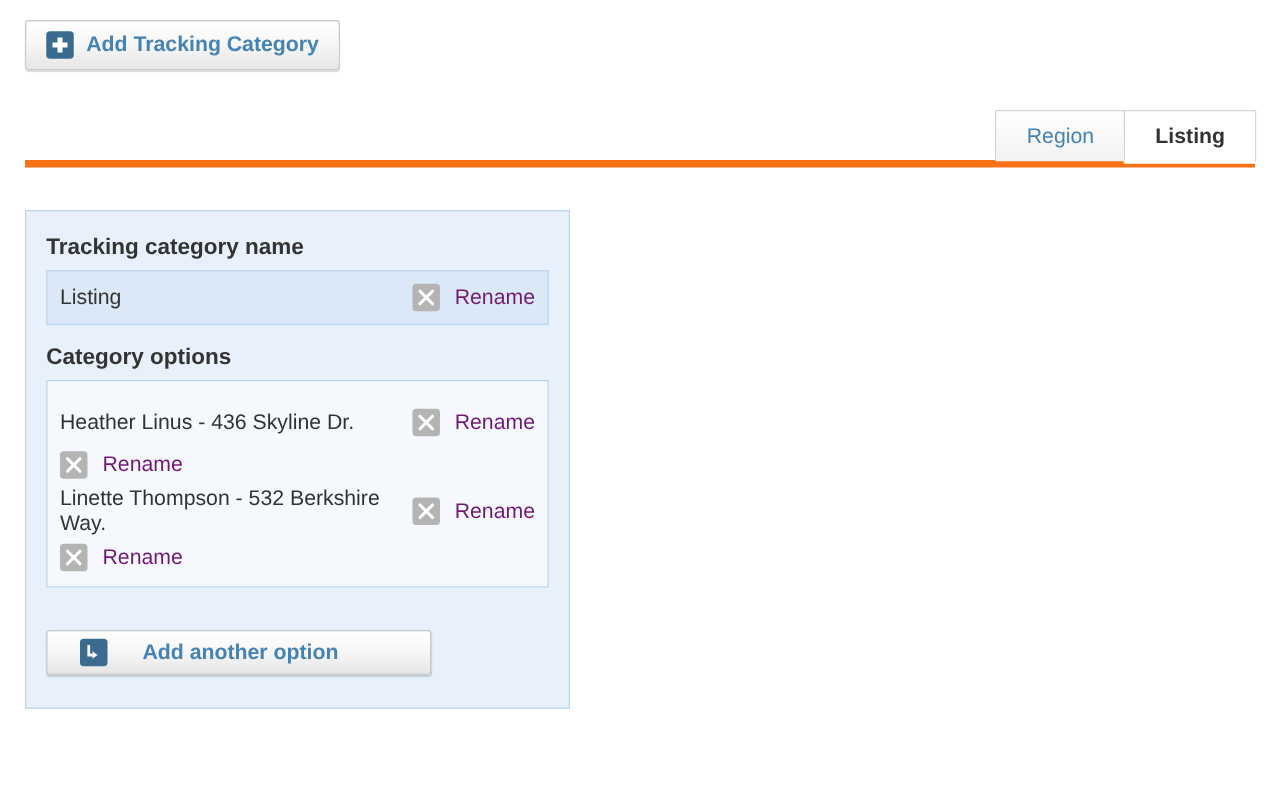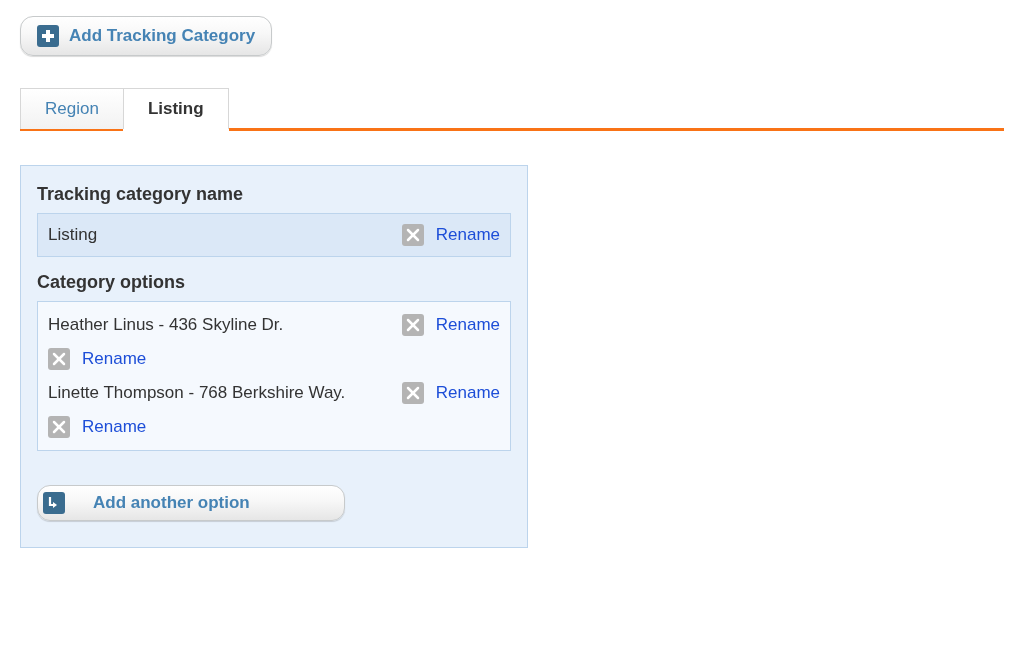--- a/index.html
+++ b/index.html
@@ -13,21 +13,21 @@
     width: 1024px;
   }
 
   
   .btn {
     display: inline-flex;
     align-items: center;
     gap: 10px;
     padding: 8px 16px;
     border: 1px solid #c7cacb;
-    border-radius: 13px;
+    border-radius: 3px;
     background: linear-gradient(to bottom, #ffffff 0%, #f7f7f7 45%, #e6e6e6 100%);
     box-shadow: 0 1px 1px rgba(0,0,0,0.15);
     color: #4583b4;
     font-weight: 700;
     font-size: 17px;
     cursor: pointer;
     user-select: none;
   }
   .plus-icon, .arrow-icon {
     width: 22px; height: 22px;
@@ -44,21 +44,22 @@
   .plus-icon::before { left:5px; right:5px; top:9px; height:4px; }
   .plus-icon::after  { top:5px; bottom:5px; left:9px; width:4px; }
 
   .arrow-icon svg { display:block; }
 
   
   .tabs {
     display:flex;
     align-items:flex-end;
     margin-top: 32px;
-    border-bottom: 3px solid #f97316;
+    border-bottom: 6px solid #f97316;
+    justify-content: flex-end;
   }
   .tab {
     padding: 10px 24px;
     border:1px solid #d7d7d7;
     border-bottom: none;
     margin-right: -1px;
     margin-bottom: -1px;
     color:#4583b4;
     background: linear-gradient(to bottom, #ffffff, #f2f2f2);
     cursor:pointer;
@@ -67,67 +68,67 @@
   }
   .tab.active {
     background:#fff;
     box-shadow: 0 2px 0 #fff;
     color:#333;
     font-weight:700;
   }
 
   
   .panel {
-    width: 508px;
+    width: 436px;
     margin-top: 34px;
     border:1px solid #bcd4ec;
     background:#e8f1fb;
     padding: 14px 16px 26px 16px;
   }
   .section-title {
     font-weight:700;
     font-size:18px;
     margin: 4px 0 8px 0;
   }
   .box {
     border:1px solid #bcd4ec;
     background:#dbe8f7;
     padding: 4px 6px 4px 10px;
   }
-  .box.light { background:#f5f9fe; padding: 6px 6px 6px 10px; }
+  .box.light { background:#f5f9fe; padding: 16px 6px 6px 10px; }
   .row {
     display:flex;
     align-items:center;
     gap: 12px;
     min-height: 34px;
   }
   .row .label { flex:1; font-size:17px; color:#333; }
   .delete-btn {
     width:22px; height:22px;
     border-radius:3px;
     background:#b4b4b4;
     display:flex; align-items:center; justify-content:center;
     cursor:pointer;
     flex-shrink:0;
   }
   .delete-btn svg { display:block; }
   .rename-link {
-    color:#1d4ed8;
+    color:#701a75;
     font-size:17px;
     cursor:pointer;
     padding-right:4px;
   }
 
   .add-another {
     margin-top: 34px;
     width: 308px;
     display:flex;
     align-items:center;
     gap: 28px;
-    padding: 6px 16px 6px 5px;
+    padding: 6px 16px 6px 26px;
   }
 </style>
 </head>
 <body>
 
 
 
 
 <div class="btn">
   <span class="plus-icon"></span>
@@ -174,21 +175,21 @@
     <div class="row">
       <span class="delete-btn">
         <svg width="14" height="14" viewBox="0 0 14 14">
           <line x1="2" y1="2" x2="12" y2="12" stroke="white" stroke-width="2.5" stroke-linecap="round"></line>
           <line x1="12" y1="2" x2="2" y2="12" stroke="white" stroke-width="2.5" stroke-linecap="round"></line>
         </svg>
       </span>
       <span class="rename-link">Rename</span>
     </div>
     <div class="row">
-      <span class="label">Linette Thompson - 768 Berkshire Way.</span>
+      <span class="label">Linette Thompson - 532 Berkshire Way.</span>
       <span class="delete-btn">
         <svg width="14" height="14" viewBox="0 0 14 14">
           <line x1="2" y1="2" x2="12" y2="12" stroke="white" stroke-width="2.5" stroke-linecap="round"></line>
           <line x1="12" y1="2" x2="2" y2="12" stroke="white" stroke-width="2.5" stroke-linecap="round"></line>
         </svg>
       </span>
       <span class="rename-link">Rename</span>
     </div>
     <div class="row">
       <span class="delete-btn">

